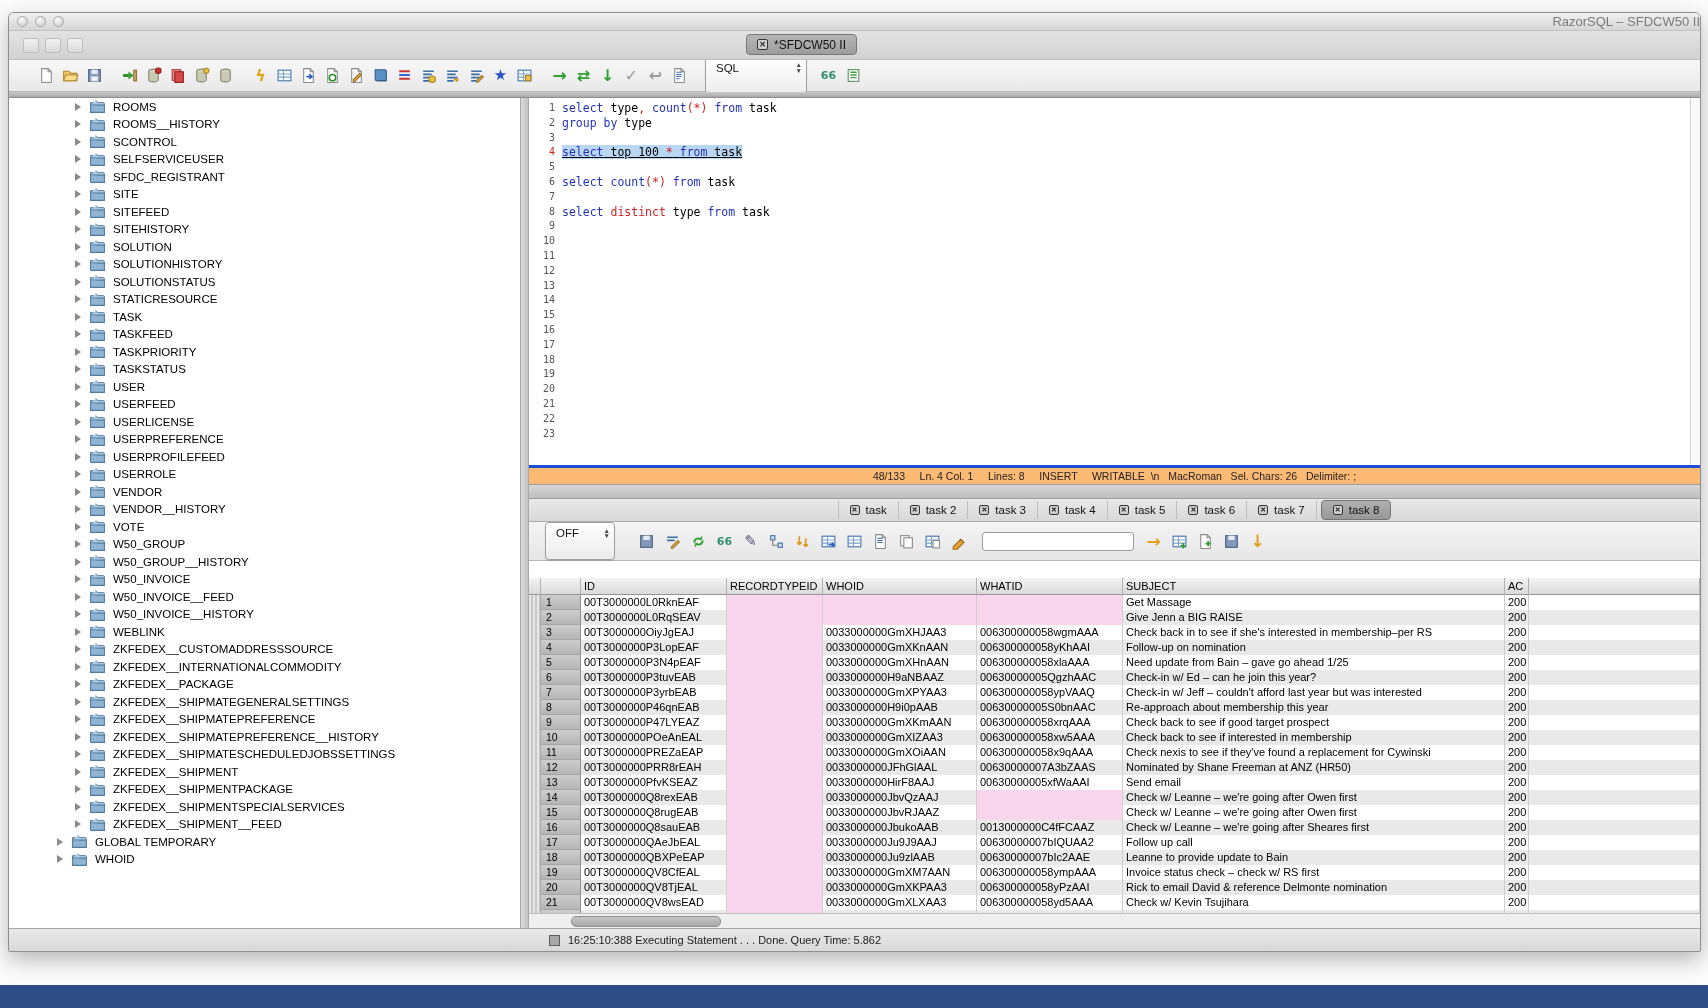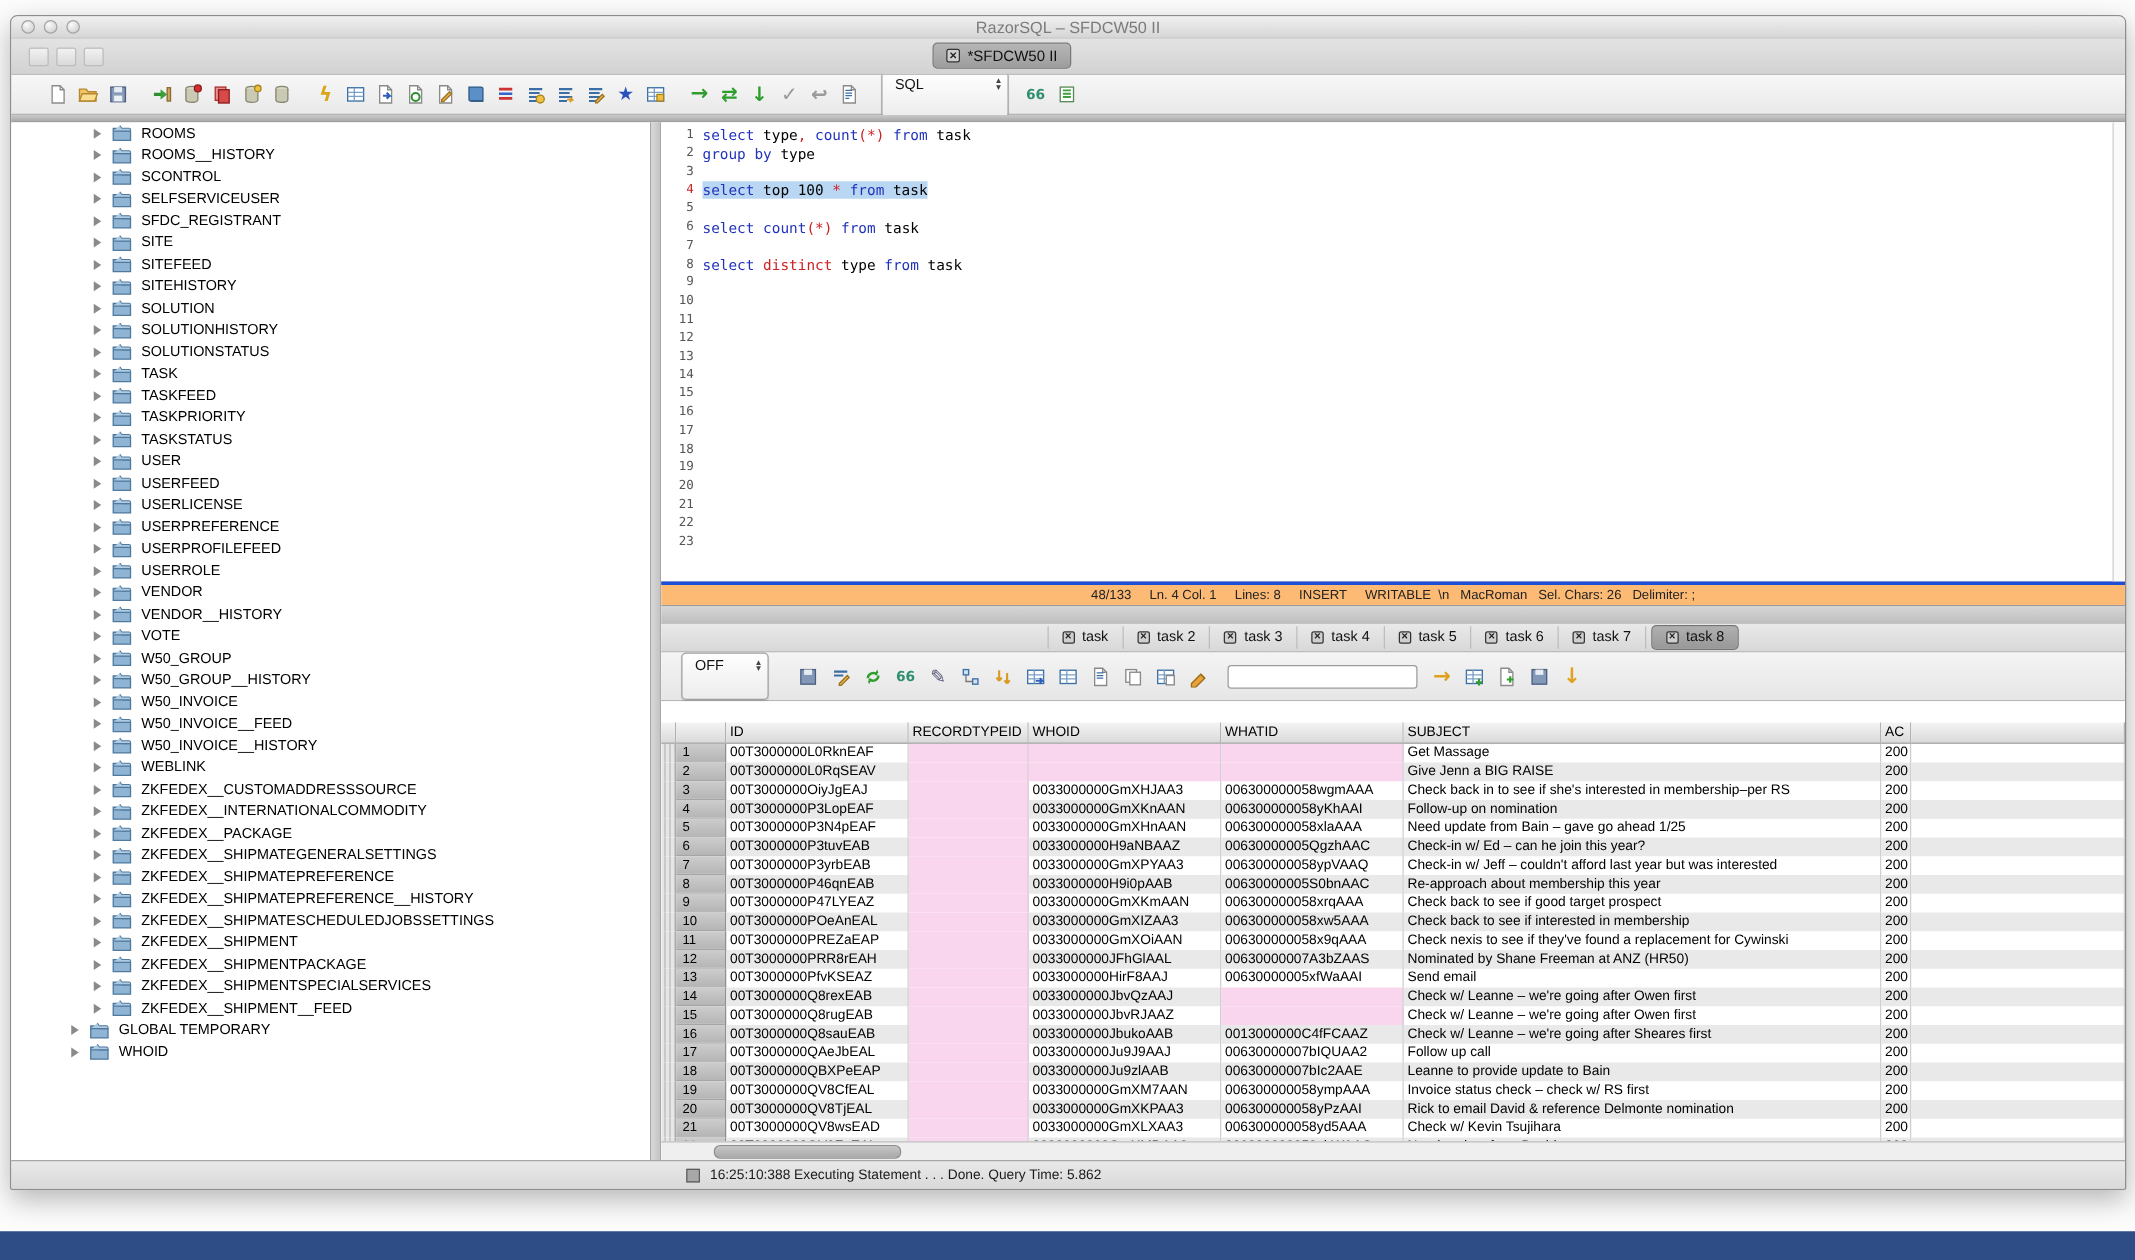--- a/index.html
+++ b/index.html
@@ -10,21 +10,21 @@
   .window{position:absolute;left:8px;top:12px;width:1691px;height:938px;
     border:1px solid #8e8e8e;border-radius:6px 6px 2px 2px;
     box-shadow:0 8px 22px rgba(0,0,0,.28);display:flex;flex-direction:column;
     background:#e6e6e6;overflow:hidden;}
   
   .titlebar{height:17px;flex:0 0 17px;background:linear-gradient(#f0f0f0,#d6d6d6);
     border-bottom:1px solid #c2c2c2;display:flex;align-items:center;position:relative;}
   .lights{display:flex;gap:7px;margin-left:8px;}
   .light{width:11px;height:11px;border-radius:50%;
     background:radial-gradient(circle at 35% 30%,#fafafa,#c9c9c9);border:1px solid #a5a5a5;box-sizing:border-box;}
-  .wtitle{position:absolute;left:0;right:0;text-align:center;font-size:13px;color:#7b7b7b;}
+  .wtitle{position:absolute;left:0;right:0;text-align:right;font-size:13px;color:#7b7b7b;}
   
   .tabstrip{height:28px;flex:0 0 28px;background:linear-gradient(#e3e3e3,#d2d2d2);
     border-bottom:1px solid #bdbdbd;position:relative;}
   .ts-icons{position:absolute;left:14px;top:7px;display:flex;gap:6px;}
   .ts-ico{width:14px;height:13px;border:1px solid #bdbdbd;border-radius:2px;
     background:linear-gradient(#f2f2f2,#dadada);}
   .wintab{position:absolute;left:737px;top:3px;height:19px;padding:0 10px;display:flex;
     align-items:center;gap:6px;background:linear-gradient(#b6b6b6,#9d9d9d);
     border:1px solid #787878;border-radius:4px;font-size:12px;color:#111;}
   .closebox{width:11px;height:11px;border:1.4px solid #333;border-radius:2px;font-size:8px;
@@ -61,21 +61,21 @@
   .editor{flex:1;display:flex;min-height:0;position:relative;background:#fff;
     font-family:"DejaVu Sans Mono",monospace;font-size:11.5px;}
   .ecol{flex:1;padding-top:3px;overflow:hidden;}
   .eline{height:14.8px;display:flex;white-space:pre;}
   .lnum{flex:0 0 26px;text-align:right;padding-right:7px;color:#555;font-size:10px;line-height:14.8px;}
   .lnum.cur{color:#cc2222;}
   .code{line-height:14.8px;}
   .tok-k{color:#2233bb;}
   .tok-t{color:#000;}
   .tok-r{color:#cc2222;}
-  .sel-bg{background:#b9d6f2;}
+  .sel-bg{background:#b9d6f2;text-decoration:underline;}
   .vtrack{flex:0 0 9px;background:#fafafa;border-left:1px solid #d0d0d0;}
   
   .estatus{flex:0 0 16px;background:#fdba74;border-top:3px solid #1d4ed8;font-size:10.5px;
     color:#222;display:flex;align-items:center;justify-content:center;white-space:pre;}
   .escroll{flex:0 0 13px;background:linear-gradient(#d6d6d6,#bfbfbf);
     border-top:1px solid #9e9e9e;border-bottom:1px solid #9e9e9e;}
   
   .rtabs{flex:0 0 22px;background:linear-gradient(#e9e9e9,#d8d8d8);border-bottom:1px solid #ababab;
     display:flex;align-items:center;justify-content:center;}
   .rtab{height:18px;display:flex;align-items:center;gap:6px;padding:0 11px;font-size:11.5px;
@@ -414,20 +414,30 @@
               <span>SOLUTIONSTATUS</span>
             </div>
             <div class="titem lvl2">
               <span class="tri"></span>
               <span class="fold">
                 <svg viewBox="0 0 16 16" width="17" height="17">
                   <path d="M1.5 4.5h5l1.5 2h6.5v7h-13z" fill="#8fb4d4" stroke="#4f7a9e"></path>
                   <path d="M1.5 6.5h13v-1.2a1 1 0 0 0-1-1H8l-1.5-2" fill="#aecbe2" stroke="#4f7a9e" stroke-width="0.8"></path>
                 </svg>
               </span>
+              <span>STATICRESOURCE</span>
+            </div>
+            <div class="titem lvl2">
+              <span class="tri"></span>
+              <span class="fold">
+                <svg viewBox="0 0 16 16" width="17" height="17">
+                  <path d="M1.5 4.5h5l1.5 2h6.5v7h-13z" fill="#8fb4d4" stroke="#4f7a9e"></path>
+                  <path d="M1.5 6.5h13v-1.2a1 1 0 0 0-1-1H8l-1.5-2" fill="#aecbe2" stroke="#4f7a9e" stroke-width="0.8"></path>
+                </svg>
+              </span>
               <span>TASK</span>
             </div>
             <div class="titem lvl2">
               <span class="tri"></span>
               <span class="fold">
                 <svg viewBox="0 0 16 16" width="17" height="17">
                   <path d="M1.5 4.5h5l1.5 2h6.5v7h-13z" fill="#8fb4d4" stroke="#4f7a9e"></path>
                   <path d="M1.5 6.5h13v-1.2a1 1 0 0 0-1-1H8l-1.5-2" fill="#aecbe2" stroke="#4f7a9e" stroke-width="0.8"></path>
                 </svg>
               </span>

